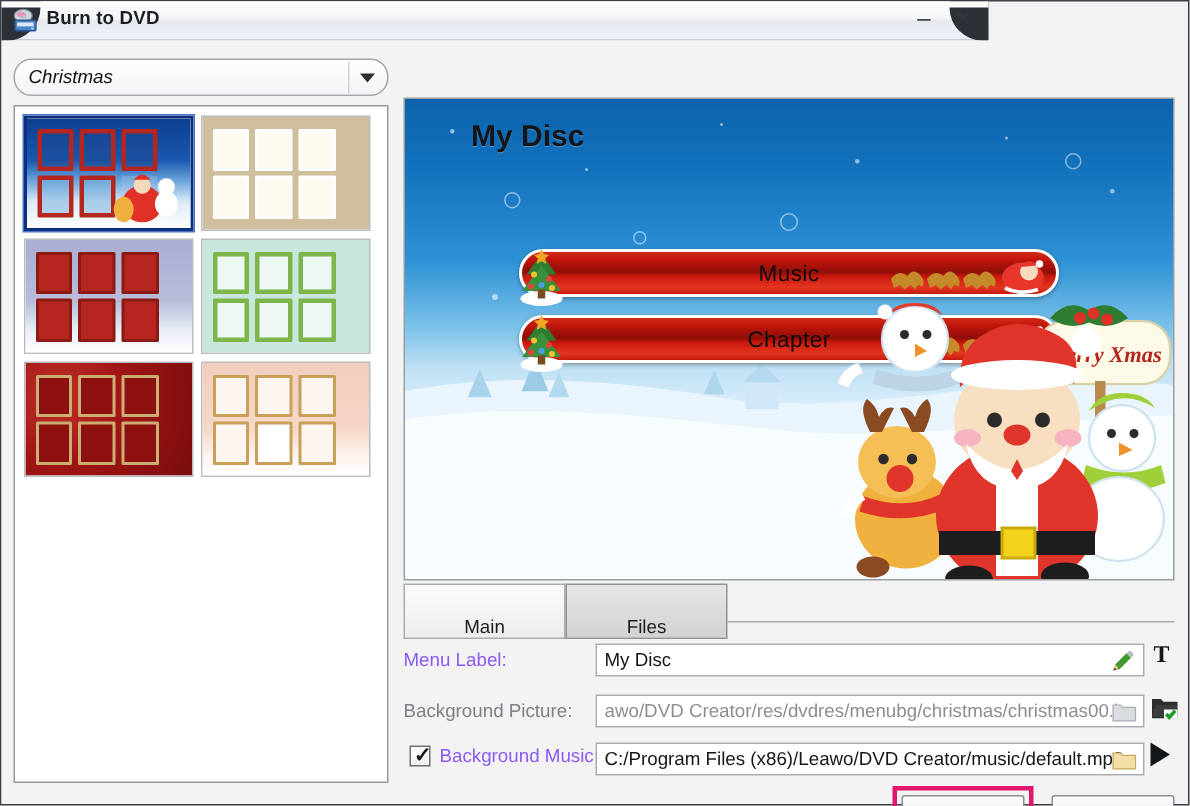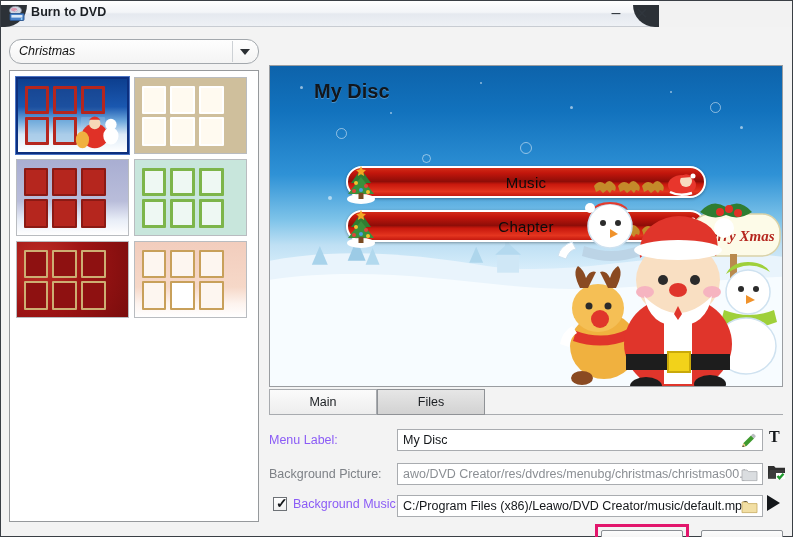--- a/index.html
+++ b/index.html
@@ -66,22 +66,22 @@
     border:2px solid #ffffff;box-sizing:border-box;
     box-shadow:0 1px 3px rgba(0,0,0,.35);display:flex;align-items:center;justify-content:center;}
   .menubtn .lbl{font-size:15px;color:#0c0c0c;font-weight:500;letter-spacing:.3px;}
   .xtree{position:absolute;left:-8px;top:-5px;width:42px;height:42px;}
   .sleigh{position:absolute;right:4px;top:2px;width:110px;height:28px;overflow:hidden;}
   #btn-play{top:100px;}
   #btn-chapter{top:144px;}
 
   
   #tabs{position:absolute;left:268px;top:362px;width:514px;height:26px;}
-  .tab{position:absolute;top:0;height:26px;box-sizing:border-box;
-    border:1px solid #a8abaf;display:flex;align-items:center;justify-content:center;
+  .tab{position:absolute;top:0;height:37px;box-sizing:border-box;
+    border:1px solid #a8abaf;display:flex;align-items:flex-end;justify-content:center;
     font-size:12.5px;color:#1a1d21;}
   #tab-main{left:0;width:108px;background:linear-gradient(to bottom,#fbfbfb,#ededed);}
   #tab-scene{left:108px;width:108px;background:linear-gradient(to bottom,#e6e6e6,#d2d2d2);
     border-color:#8f9296;}
   #tabs-rest{position:absolute;left:216px;top:25px;width:298px;height:1px;background:#a8abaf;}
 
   
   .frm-label{position:absolute;font-size:12.5px;color:#8b5cf6;}
   .frm-label.dim{color:#7d8186;}
   .txtfield{position:absolute;box-sizing:border-box;background:#fff;

